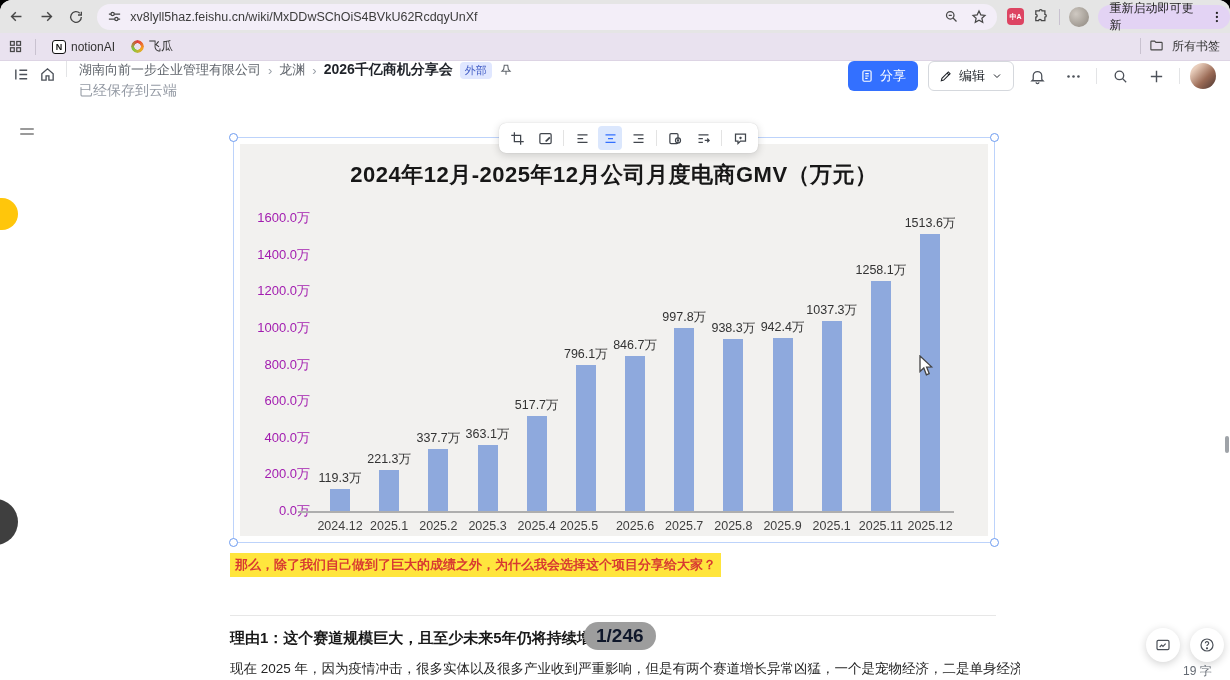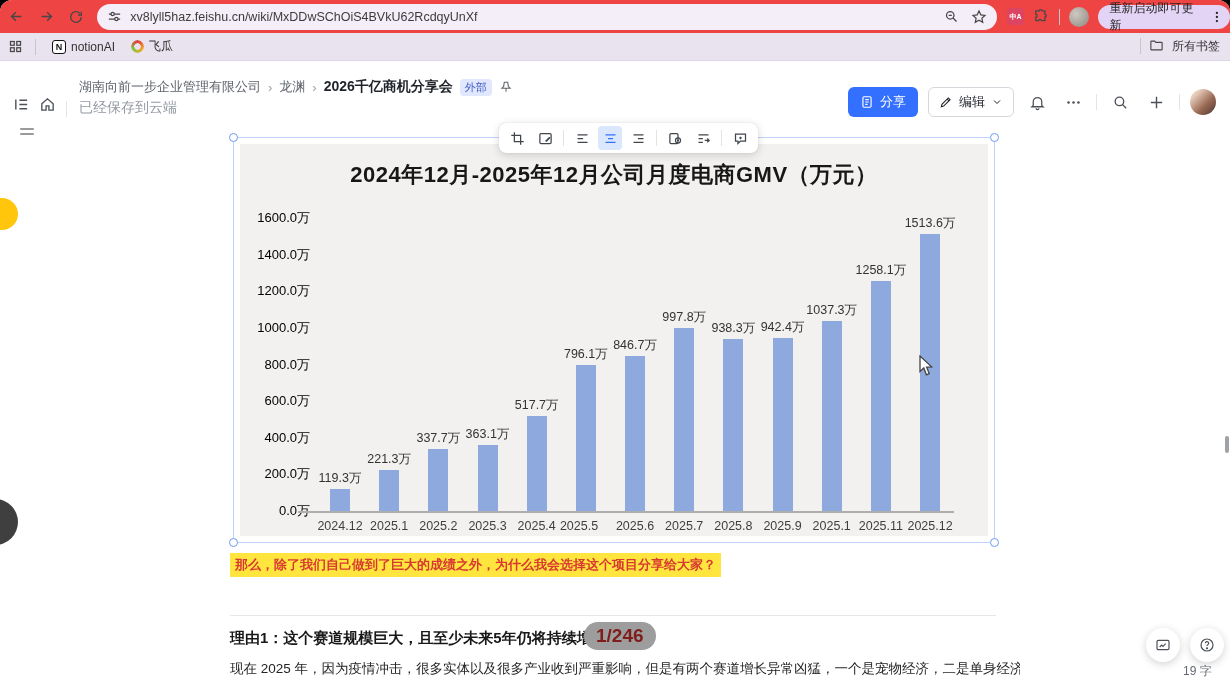--- a/index.html
+++ b/index.html
@@ -1,73 +1,73 @@
 <!DOCTYPE html>
 <html><head>
 <meta charset="utf-8">
 <style>
   * { margin:0; padding:0; box-sizing:border-box; }
   html,body { width:1230px; height:680px; background:#000; font-family:"Liberation Sans","DejaVu Sans",sans-serif; }
   .screen { position:relative; width:1230px; height:680px; background:#fff; border-radius:12px 12px 0 0; overflow:hidden; }
 
   
-  .chrome { position:absolute; top:0; left:0; width:1230px; height:33px; background:#ef4444; display:flex; align-items:center; }
+  .chrome { position:absolute; top:0; left:0; width:1230px; height:33px; background:#e5e5e5; display:flex; align-items:center; }
   .navbtn { width:26px; height:26px; display:flex; align-items:center; justify-content:center; color:#474747; margin-left:4px; }
   .url-pill { height:26px; flex:0 0 auto; width:900px; margin-left:8px; background:#f3eef8; border-radius:13px; display:flex; align-items:center; padding:0 10px; }
   .url-text { font-size:12.5px; color:#3c3c3c; flex:1; margin-left:8px; white-space:nowrap; overflow:hidden; }
   .pill-right { display:flex; align-items:center; gap:12px; color:#474747; }
   .chrome-right { display:flex; align-items:center; margin-left:10px; gap:9px; }
   .ext-badge { width:17px; height:17px; background:#dd4462; color:#fff; border-radius:4px; font-size:7px; font-weight:bold; display:flex; align-items:center; justify-content:center; line-height:1; }
   .vdiv { width:1px; height:16px; background:#c9c2d0; }
   .avatar-sm { width:20px; height:20px; border-radius:50%; background:radial-gradient(circle at 35% 35%, #cfc9c2, #8d867e); }
   .restart-pill { height:24px; background:#e3d3f4; border-radius:12px; display:flex; align-items:center; padding:0 6px 0 12px; font-size:12px; color:#222; gap:6px; }
 
   
   .bookmarks { position:absolute; top:33px; left:0; width:1230px; height:28px; background:#e9e2ef; display:flex; align-items:center; font-size:12px; color:#333; border-bottom:1px solid #ddd4e4; }
   .bm-item { display:flex; align-items:center; gap:5px; margin-left:16px; }
   .notion-ic { width:14px; height:14px; border:1.5px solid #111; border-radius:3px; background:#fff; font-size:9px; font-weight:bold; color:#111; display:flex; align-items:center; justify-content:center; }
   .feigua-ic { width:13px; height:13px; border-radius:50%; background:conic-gradient(#e23b3b,#f5a623,#7ec843,#e23b3b); -webkit-mask:radial-gradient(circle, transparent 34%, #000 35%); mask:radial-gradient(circle, transparent 34%, #000 35%); }
   .bm-right { margin-left:auto; display:flex; gap:8px; margin-right:10px; color:#333; }
 
   
-  .fheader { position:absolute; top:61px; left:0; width:1230px; height:56px; background:#fff; display:flex; align-items:flex-end; }
+  .fheader { position:absolute; top:61px; left:0; width:1230px; height:56px; background:#fff; display:flex; align-items:flex-start; }
   .fh-ic { width:26px; height:26px; display:flex; align-items:center; justify-content:center; color:#4c5159; border-radius:5px; }
   .crumbwrap { margin-left:12px; }
   .crumbrow { display:flex; align-items:center; gap:7px; font-size:13px; color:#5f646b; }
   .crumb-title { font-size:14px; font-weight:bold; color:#1f2329; }
   .tag-ext { background:#e0e7ff; color:#4661c7; font-size:11px; border-radius:4px; padding:1px 5px; }
   .savestatus { font-size:14px; color:#9399a3; margin-top:3px; }
   .fh-right { margin-left:auto; display:flex; align-items:center; gap:10px; margin-right:14px; }
   .btn-share { display:flex; align-items:center; gap:6px; background:#3370ff; color:#fff; font-size:13px; border-radius:6px; height:30px; padding:0 12px; }
   .btn-edit { display:flex; align-items:center; gap:6px; background:#fff; border:1px solid #d5d8dd; color:#1f2329; font-size:13px; border-radius:6px; height:30px; padding:0 10px; }
   .fh-avatar { width:26px; height:26px; border-radius:50%; background:linear-gradient(135deg,#e8cdbb 20%,#9a6a55 60%,#4a3530); }
 
   
   .content { position:absolute; top:117px; left:0; width:1230px; height:563px; background:#fff; }
 
   .sel-frame { position:absolute; left:233px; top:20px; width:762px; height:406px; border:1px solid #bdd3fb; }
   .handle { position:absolute; width:9px; height:9px; border-radius:50%; background:#fff; border:1.5px solid #6d9bf0; }
   .chartimg { position:absolute; left:240px; top:27px; width:748px; height:392px; background:#f2f1ef; }
   .chart-title { position:absolute; left:0; top:16px; width:748px; text-align:center; font-size:22px; font-weight:bold; color:#171717; letter-spacing:0.5px; }
-  .ytick { position:absolute; width:70px; text-align:right; font-size:13px; color:#000000; transform:translateY(-50%); }
+  .ytick { position:absolute; width:70px; text-align:right; font-size:13px; color:#a21caf; transform:translateY(-50%); }
   .bar { position:absolute; background:#8ea9dd; }
   .dlabel { position:absolute; font-size:12.5px; color:#333; white-space:nowrap; transform:translateX(-50%); }
   .xlabel { position:absolute; font-size:12.5px; color:#3f3f3f; white-space:nowrap; transform:translateX(-50%); }
   .axisline { position:absolute; left:58px; width:656px; height:1.5px; background:#aeaeae; }
 
   .imgtoolbar { position:absolute; left:499px; top:6px; height:30px; background:#fff; border-radius:7px; box-shadow:0 2px 8px rgba(0,0,0,.16), 0 0 1px rgba(0,0,0,.2); display:flex; align-items:center; padding:0 6px; gap:4px; }
   .tb-ic { width:24px; height:24px; display:flex; align-items:center; justify-content:center; border-radius:4px; color:#41464d; }
   .tb-ic.active { background:#dbe7fd; color:#3370ff; }
   .tb-div { width:1px; height:16px; background:#e3e3e3; margin:0 2px; }
 
   .hl-line { position:absolute; left:230px; top:436px; background:#ffe53d; color:#d83a31; font-size:13px; font-weight:600; padding:3px 5px; white-space:nowrap; }
   .hr-line { position:absolute; left:230px; top:498px; width:766px; height:1px; background:#e7e7e7; }
   .reason-h { position:absolute; left:230px; top:512px; font-size:15px; font-weight:bold; color:#181818; white-space:nowrap; }
   .para { position:absolute; left:230px; top:542px; width:790px; font-size:13.5px; color:#252525; line-height:1.5; white-space:nowrap; overflow:hidden; }
-  .page-pill { position:absolute; left:584px; top:505px; background:#9d9d9d; color:#7f1d1d; font-size:19px; font-weight:bold; border-radius:15px; padding:3px 12px; }
+  .page-pill { position:absolute; left:584px; top:505px; background:#9d9d9d; color:#0f172a; font-size:19px; font-weight:bold; border-radius:15px; padding:3px 12px; }
   .outline-ic { position:absolute; left:20px; top:11px; display:flex; flex-direction:column; gap:3px; }
   .outline-ic span { height:2px; background:#9a9a9a; border-radius:1px; }
 
   .float-circle { position:absolute; border-radius:50%; }
   .fab { position:absolute; width:34px; height:34px; border-radius:50%; background:#fff; box-shadow:0 2px 8px rgba(0,0,0,.18); display:flex; align-items:center; justify-content:center; color:#4c5159; }
   .wordcount { position:absolute; left:1183px; top:663px; font-size:12px; color:#646a73; }
   .scrollthumb { position:absolute; left:1225px; top:436px; width:4px; height:17px; background:#9fa3a8; border-radius:2px; }
 </style>
 </head>
 <body>

